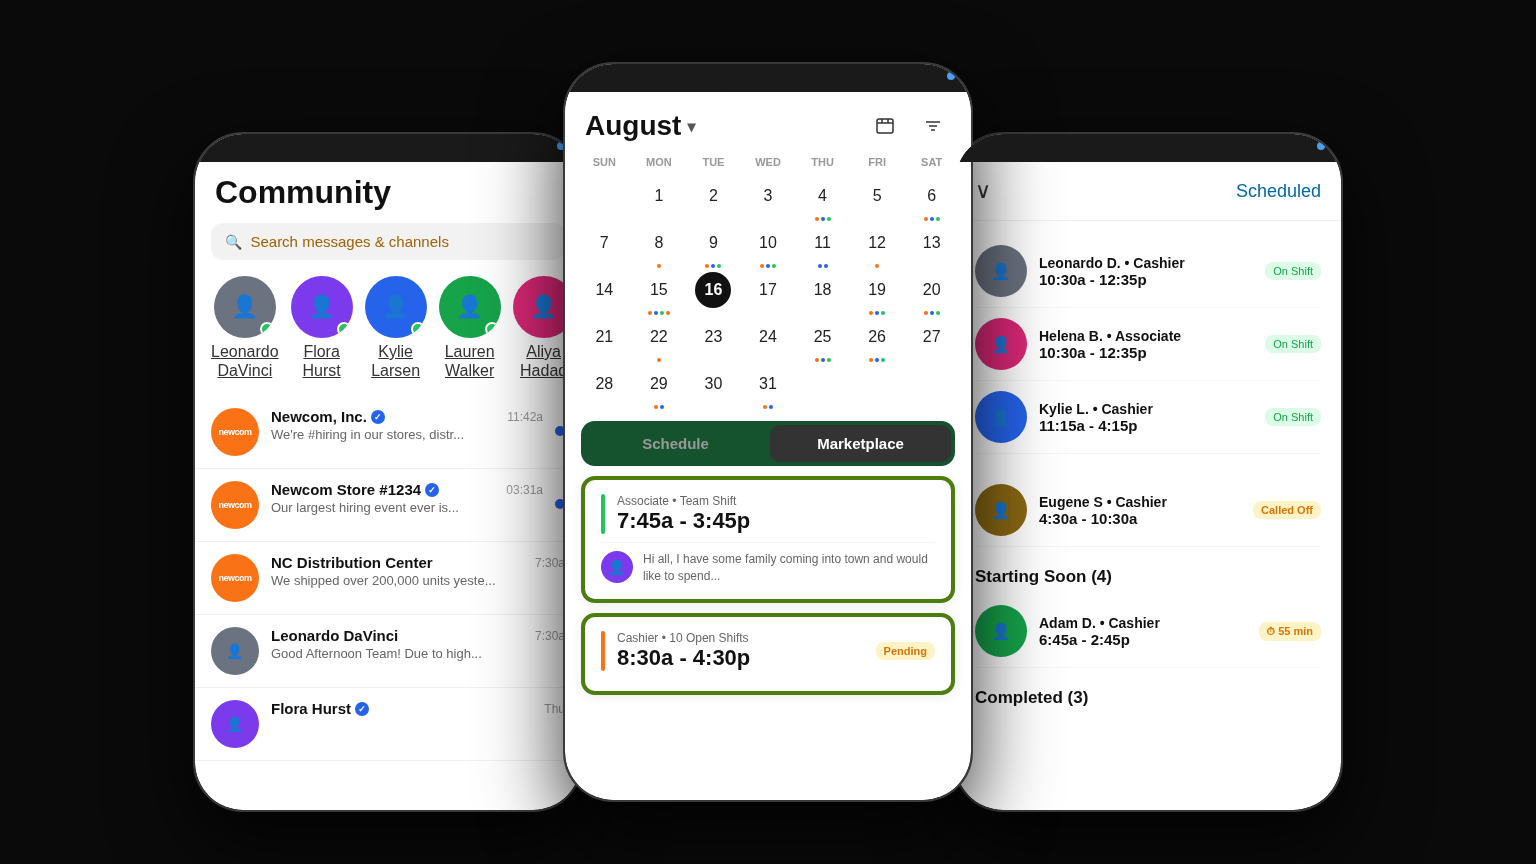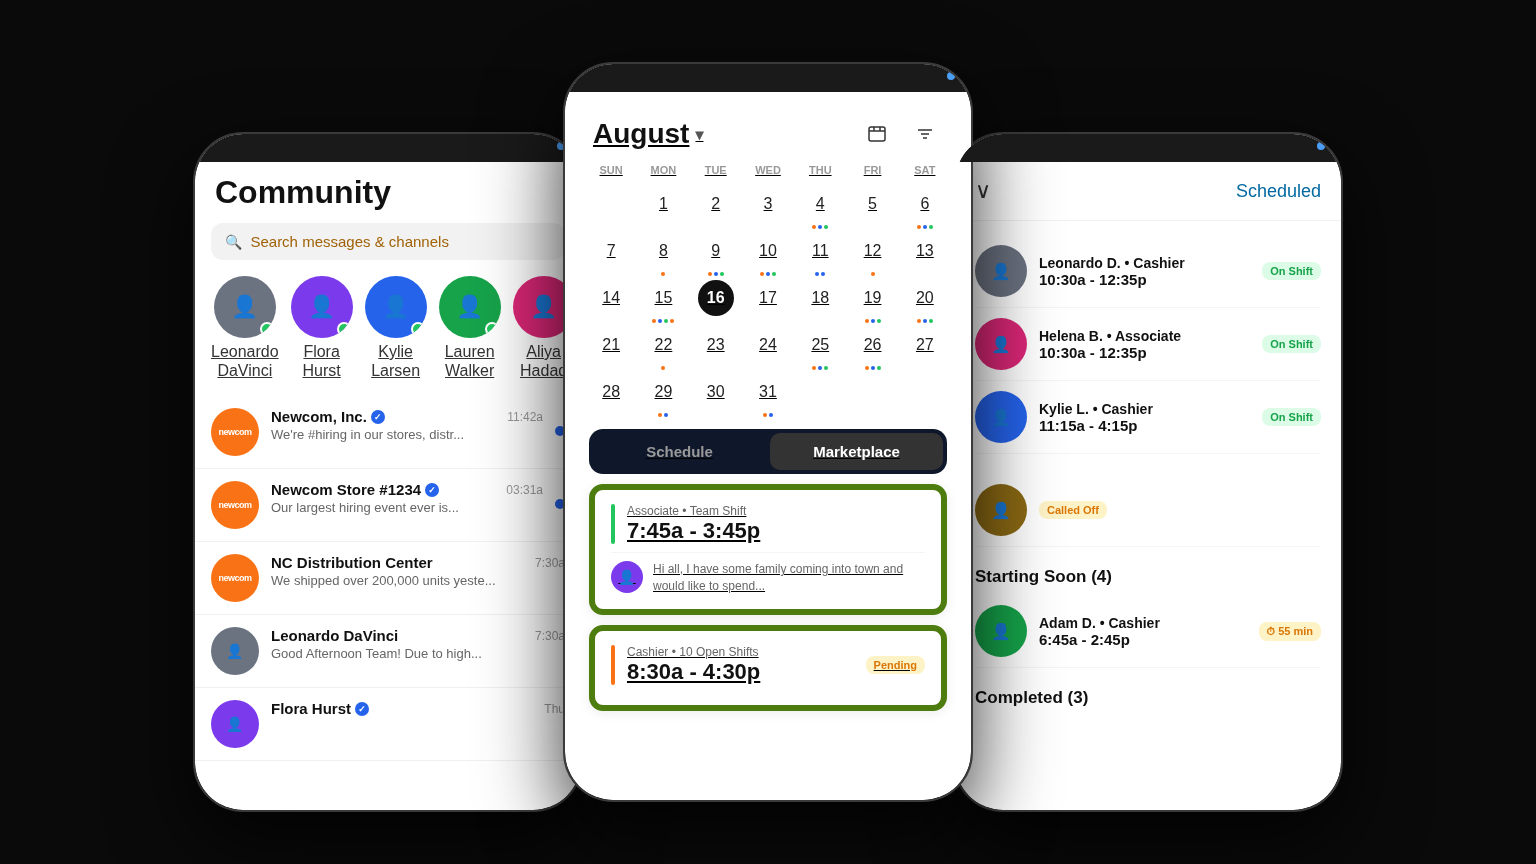--- a/index.html
+++ b/index.html
@@ -226,22 +226,21 @@
       justify-content: center;
       font-size: 11px;
       font-weight: 900;
       color: #fff;
       letter-spacing: -0.5px;
     }
 
     
     .calendar-screen {
       background: #fff;
-      padding: 8px;
-      text-decoration: underline;
+      padding: 0;
     }
     .cal-header {
       display: flex;
       align-items: center;
       justify-content: space-between;
       padding: 16px 20px 8px;
     }
     .cal-month {
       font-size: 28px;
       font-weight: 800;
@@ -319,21 +318,21 @@
       width: 4px;
       height: 4px;
       border-radius: 50%;
     }
     .dot-orange { background: #f97316; }
     .dot-blue { background: #2563eb; }
     .dot-green { background: #22c55e; }
 
     .cal-tabs {
       display: flex;
-      background: #0f172a;
+      background: #14532d;
       border-radius: 14px;
       margin: 10px 16px;
       padding: 4px;
       gap: 4px;
     }
     .cal-tab {
       flex: 1;
       padding: 10px;
       text-align: center;
       border-radius: 10px;
@@ -353,21 +352,21 @@
       padding: 0 16px;
       display: flex;
       flex-direction: column;
       gap: 10px;
     }
     .shift-card {
       background: #fff;
       border-radius: 14px;
       padding: 14px 16px;
       box-shadow: 0 2px 12px rgba(0,0,0,0.08);
-      border: 6px solid #4d7c0f;
+      border: 4px solid #4d7c0f;
     }
     .shift-card-header {
       display: flex;
       align-items: center;
       margin-bottom: 6px;
     }
     .shift-color-bar {
       width: 4px;
       height: 40px;
       border-radius: 4px;
@@ -490,21 +489,21 @@
     }
     .sched-shift-time {
       font-size: 15px;
       font-weight: 700;
       color: #111;
     }
     .badge-on-shift {
       background: #dcfce7;
       color: #16a34a;
       font-size: 11px;
-      font-weight: 700;
+      font-weight: 400;
       padding: 3px 8px;
       border-radius: 8px;
     }
     .badge-called-off {
       background: #fef3c7;
       color: #d97706;
       font-size: 11px;
       font-weight: 600;
       padding: 3px 8px;
       border-radius: 8px;
@@ -964,20 +963,24 @@
               <div class="sched-shift-time">11:15a - 4:15p</div>
             </div>
             <div class="badge-on-shift">On Shift</div>
           </div>
         </div>
 
         <div class="sched-section">
 
           <div class="sched-item">
             <div class="sched-avatar" style="background:#8B6914;">👤</div>
+            <div class="sched-info">
+              <div class="sched-name">Eugene S • Cashier</div>
+              <div class="sched-shift-time">4:30a - 10:30a</div>
+            </div>
             <div class="badge-called-off">Called Off</div>
           </div>
         </div>
 
         <div class="sched-section">
           <div class="sched-section-title">Starting Soon (4)</div>
 
           <div class="sched-item">
             <div class="sched-avatar av-green">👤</div>
             <div class="sched-info">

